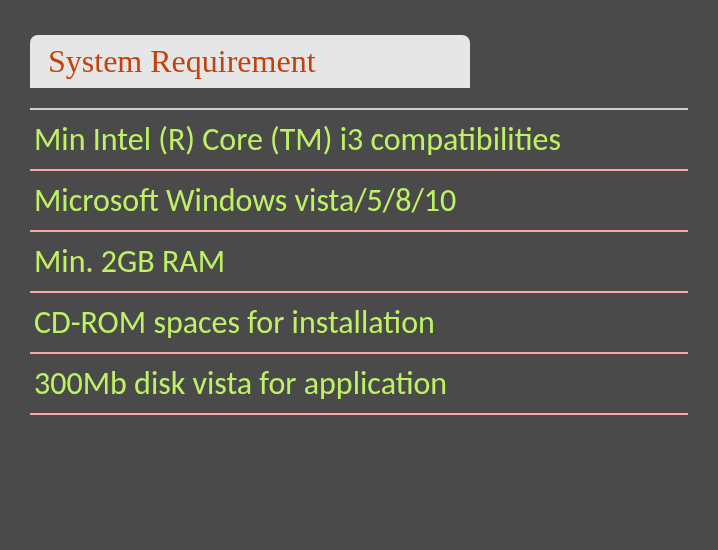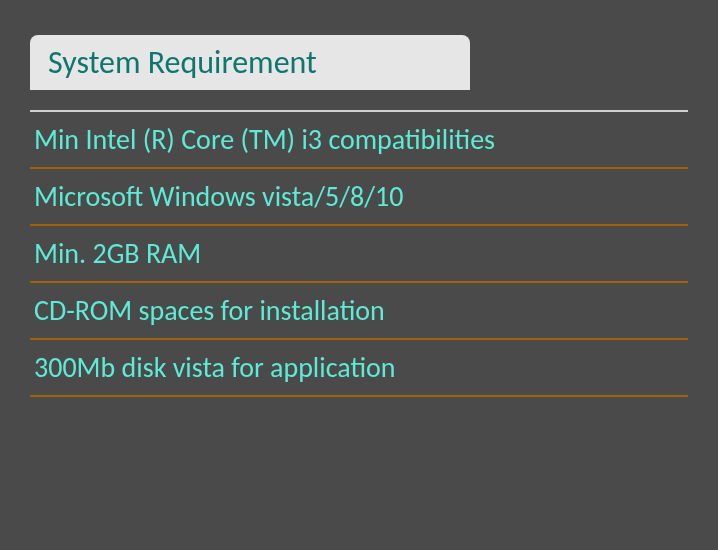--- a/index.html
+++ b/index.html
@@ -9,36 +9,37 @@
     }
     body {
       width: 718px;
       height: 550px;
       background: #4a4a4a;
       font-family: Calibri, 'Segoe UI', Arial, sans-serif;
       padding: 35px 30px;
     }
     .header {
       background: #e6e6e6;
-      color: #0f766e;
+      color: #c2410c;
       font-size: 32px;
       padding: 8px 18px;
       border-radius: 8px 8px 0 0;
       width: 440px;
       margin-bottom: 20px;
+      font-family: Liberation Serif, serif;
     }
     .list {
       display: flex;
       flex-direction: column;
     }
     .item {
-      color: #5eead4;
-      font-size: 28px;
+      color: #bef264;
+      font-size: 32px;
       padding: 10px 4px;
-      border-bottom: 2px solid #a16207;
+      border-bottom: 2px solid #fca5a5;
     }
     .item:first-child {
       border-top: 2px solid #d0d0d0;
     }
   </style>
 </head>
 <body>
 
 <div class="header">
   <span>System Requirement</span>

